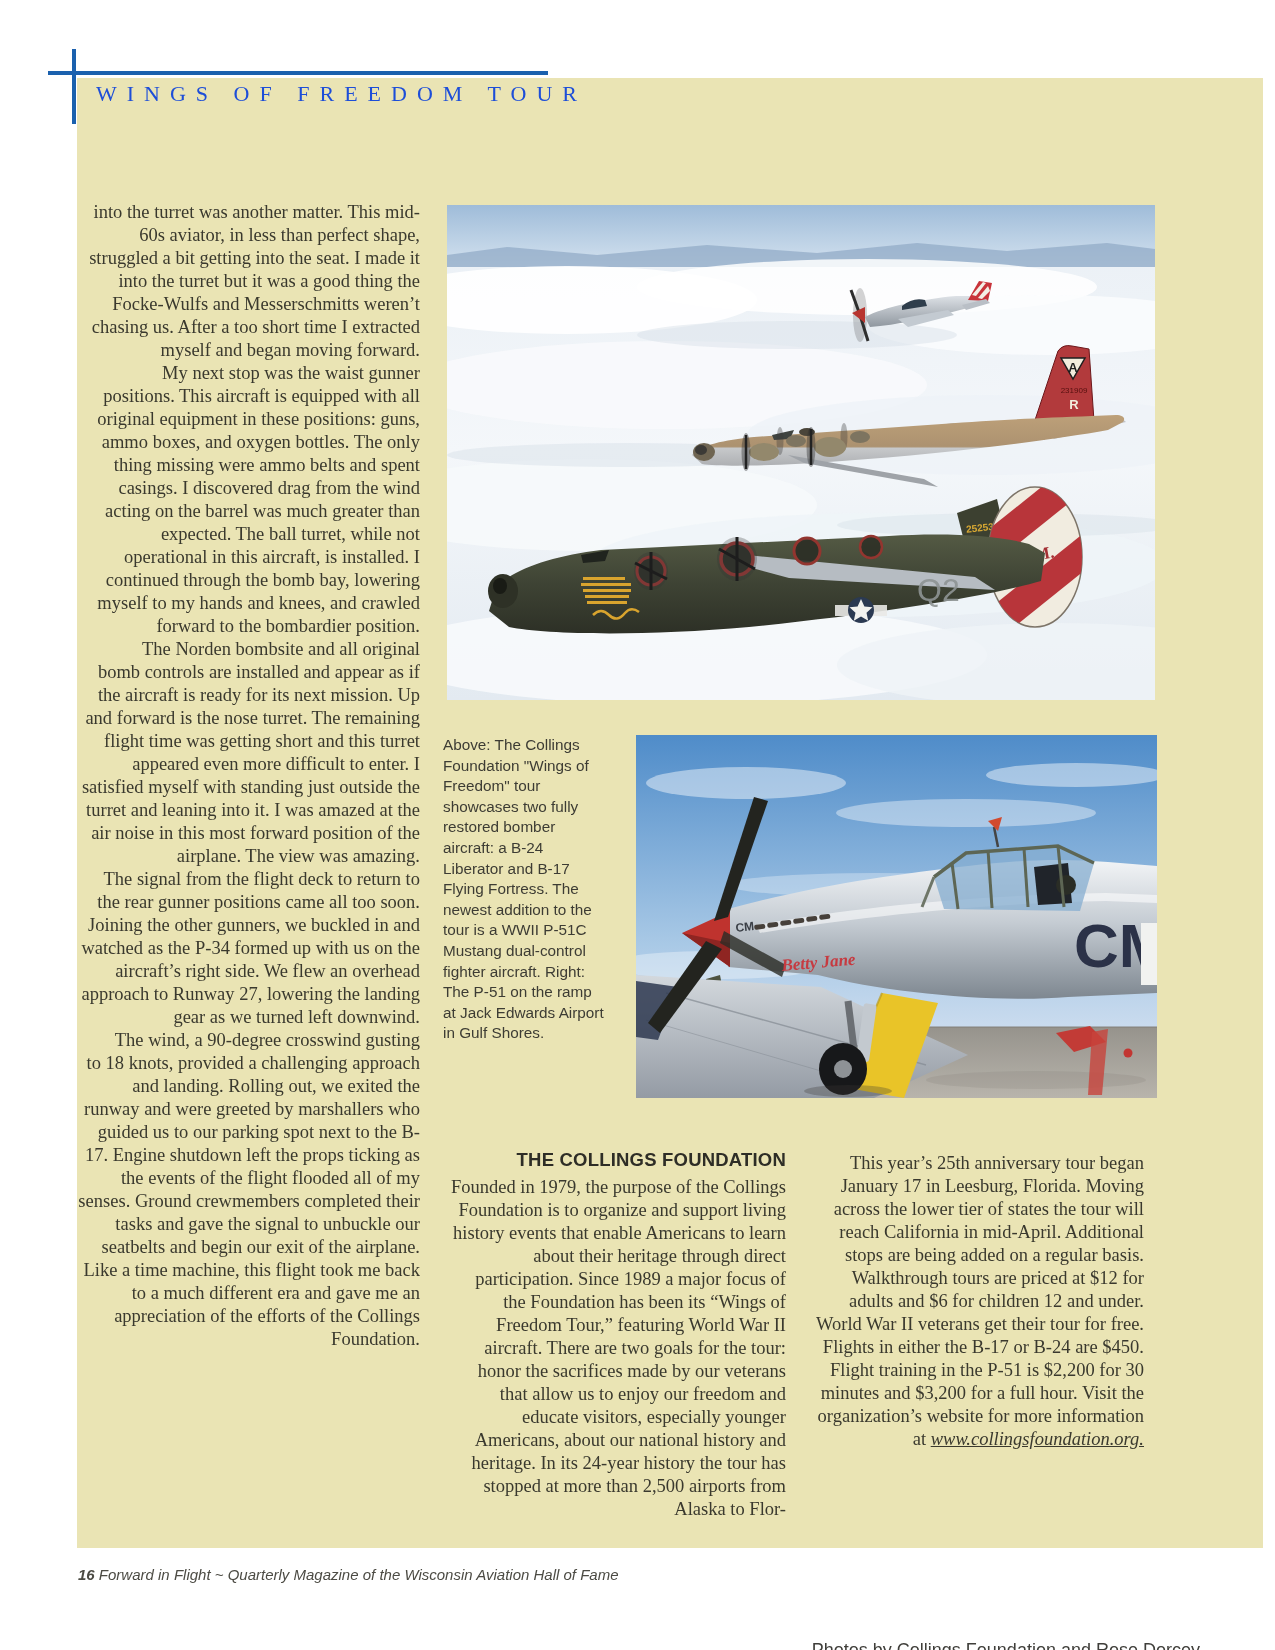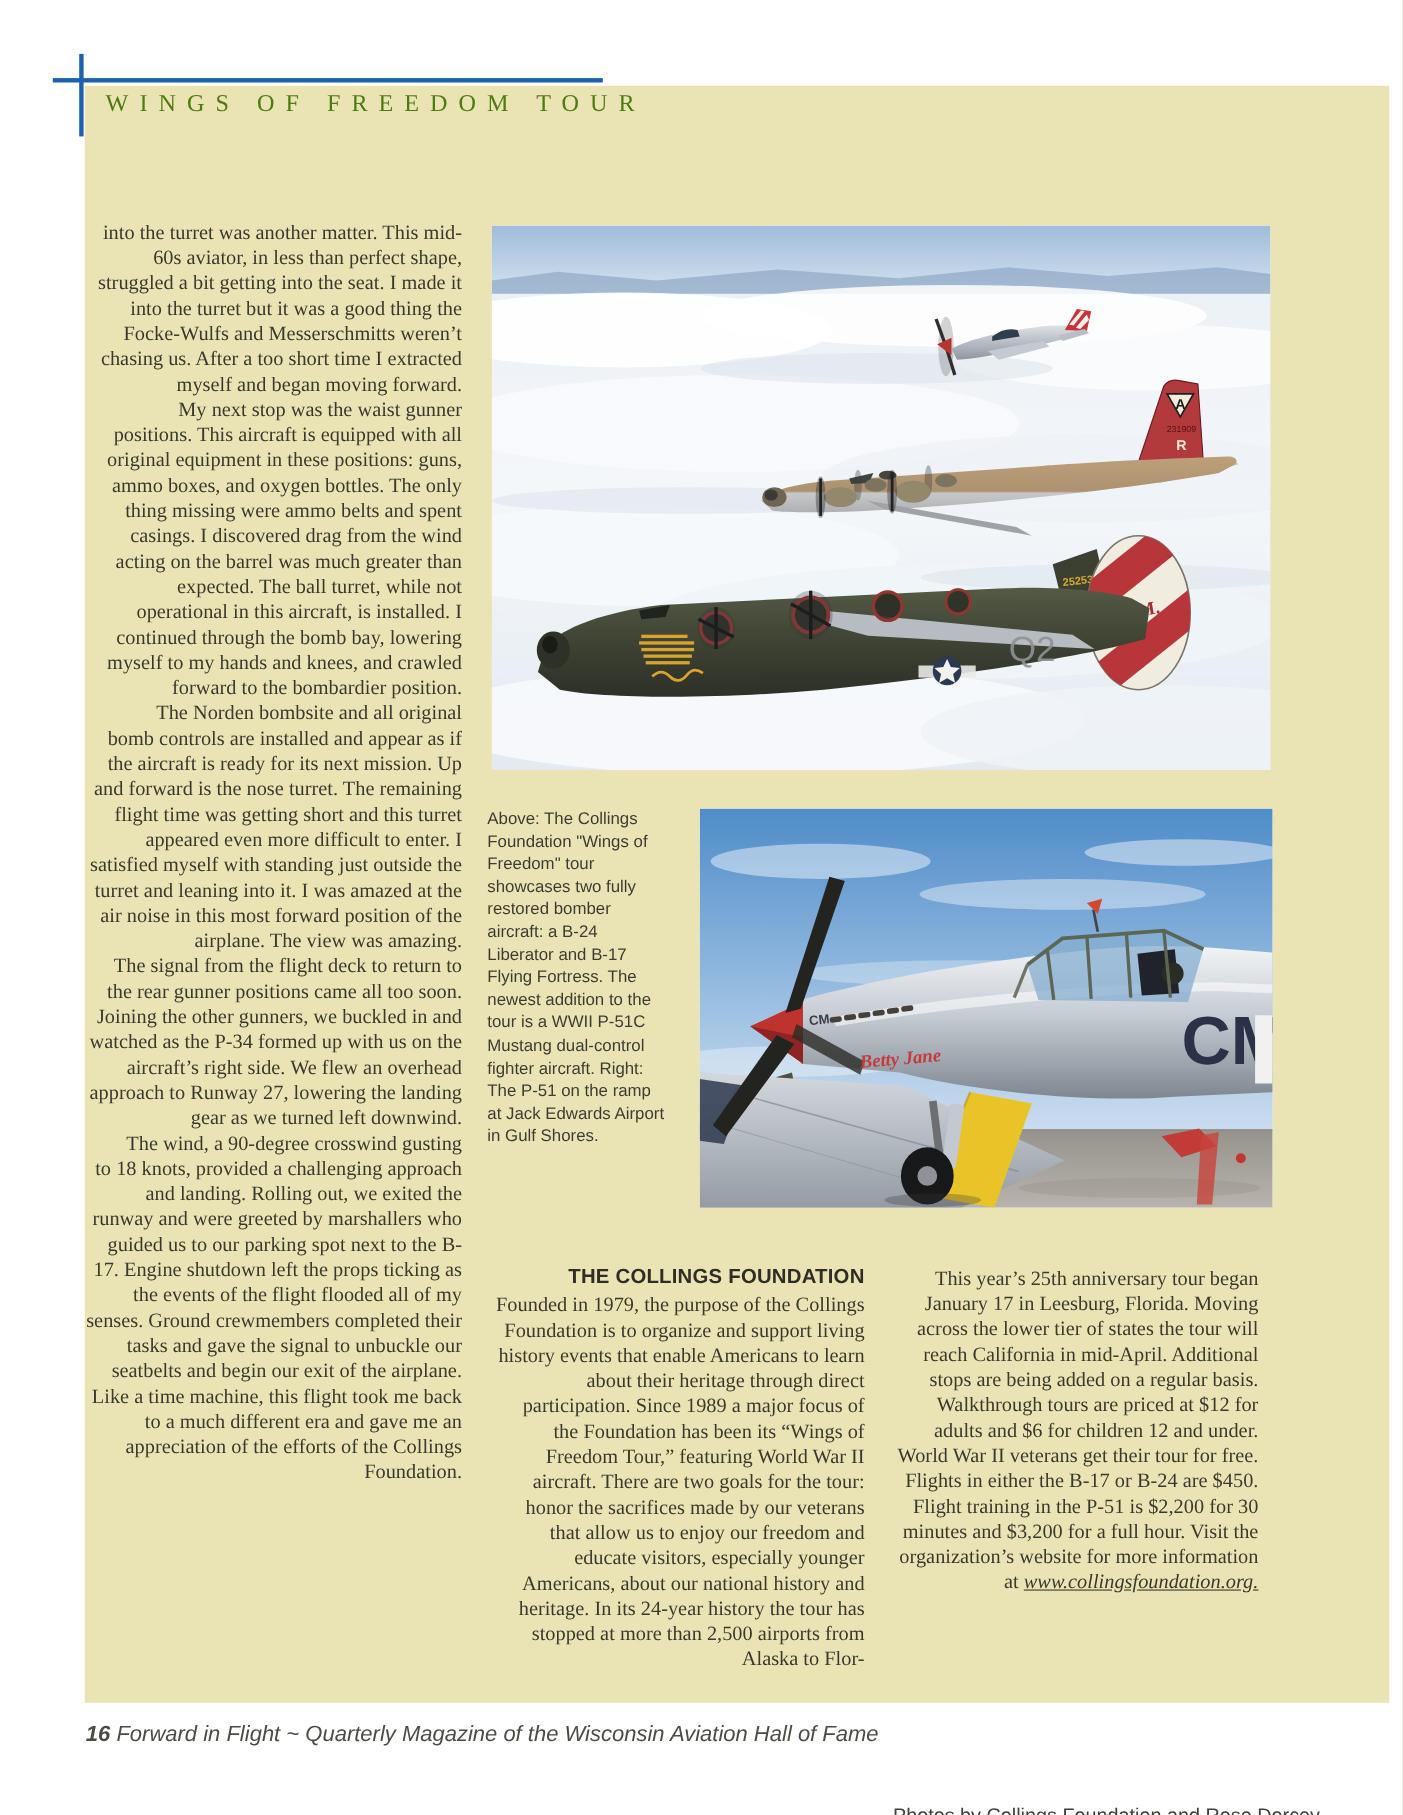--- a/index.html
+++ b/index.html
@@ -7,21 +7,21 @@
     position:relative;width:1275px;height:1650px;margin:0 auto;
     background:#ffffff;overflow:hidden;
     font-family:"Liberation Serif", serif;color:#3a392e;
   }
   .tan-bg{position:absolute;left:77px;top:78px;width:1186px;height:1470px;background:#eae4b4;}
   .rule-h{position:absolute;left:48px;top:71px;width:500px;height:4px;background:#1b61ae;}
   .rule-v{position:absolute;left:72px;top:49px;width:4px;height:75px;background:#1b61ae;}
   .title{
     position:absolute;left:96px;top:81px;width:900px;
     font-family:"Liberation Serif", serif;font-size:22px;font-weight:400;
-    letter-spacing:10px;color:#4d7c0f;
+    letter-spacing:10px;color:#1d4ed8;
   }
   .col{position:absolute;font-size:18.5px;line-height:23px;text-align:right;}
   .col p{margin:0;}
   .col p.ind{text-indent:22px;}
   .col-left{left:78px;top:201px;width:342px;}
   .col-mid{left:448px;top:1148px;width:338px;}
   .col-right{left:806px;top:1152px;width:338px;}
   .section-heading{
     font-family:"Liberation Sans", sans-serif;font-weight:bold;
     font-size:18.5px;color:#2e2d26;margin:0 0 5px 0;letter-spacing:0.2px;
@@ -31,21 +31,21 @@
     font-family:"Liberation Sans", sans-serif;font-size:15.3px;line-height:20.6px;
     color:#3d3c34;
   }
   .photo{position:absolute;overflow:hidden;background:#dfe8f0;}
   .photo-top{left:447px;top:205px;width:708px;height:495px;}
   .photo-bottom{left:636px;top:735px;width:521px;height:363px;}
   .photo svg{display:block;}
   .url-italic{font-style:italic;text-decoration:underline;}
   .footer-left{
     position:absolute;left:78px;top:1566px;
-    font-family:"Liberation Sans", sans-serif;font-size:20px;font-style:italic;color:#4c4b44;
+    font-family:"Liberation Sans", sans-serif;font-size:15px;font-style:italic;color:#4c4b44;
   }
   .footer-left b{font-style:italic;font-weight:bold;}
   .footer-right{
     position:absolute;right:75px;top:1640px;
     font-family:"Liberation Sans", sans-serif;font-size:18px;color:#3f3e3a;
   }
 </style>
 </head>
 <body>
 

